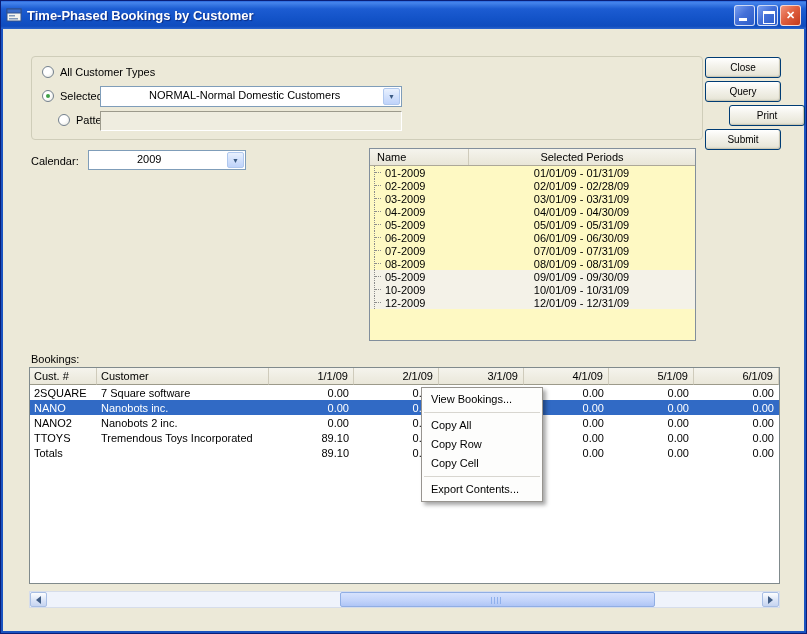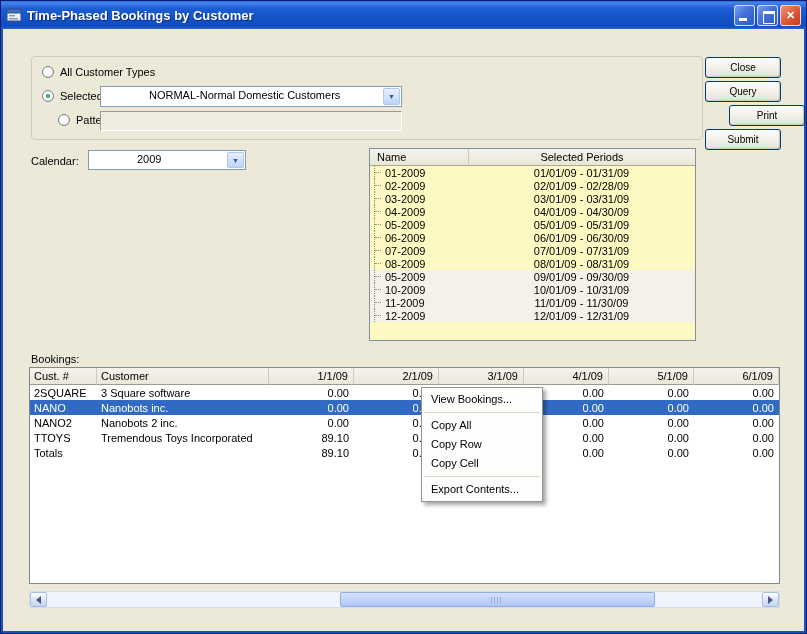--- a/index.html
+++ b/index.html
@@ -266,25 +266,20 @@
             <span class="pname">05-2009</span>
             <span class="pdates">09/01/09 - 09/30/09</span>
           </div>
           <div class="prow tint">
             <span class="tree"></span>
             <span class="pname">10-2009</span>
             <span class="pdates">10/01/09 - 10/31/09</span>
           </div>
           <div class="prow tint">
             <span class="tree"></span>
-            <span class="pname">11-2009</span>
-            <span class="pdates">11/01/09 - 11/30/09</span>
-          </div>
-          <div class="prow tint">
-            <span class="tree"></span>
             <span class="pname">12-2009</span>
             <span class="pdates">12/01/09 - 12/31/09</span>
           </div>
         </div>
     </div>
 
     <span class="bookings-label">Bookings:</span>
     <div class="btable">
       <div class="bhead">
           <div class="bcell h col-cust">Cust. #</div>
@@ -292,21 +287,21 @@
           <div class="bcell h col-num">1/1/09</div>
           <div class="bcell h col-num">2/1/09</div>
           <div class="bcell h col-num">3/1/09</div>
           <div class="bcell h col-num">4/1/09</div>
           <div class="bcell h col-num">5/1/09</div>
           <div class="bcell h col-num">6/1/09</div>
         </div>
       <div>
           <div class="brow">
             <div class="bcell col-cust">2SQUARE</div>
-            <div class="bcell col-customer">3 Square software</div>
+            <div class="bcell col-customer">7 Square software</div>
             <div class="bcell col-num">0.00</div>
             <div class="bcell col-num">0.00</div>
             <div class="bcell col-num">0.00</div>
             <div class="bcell col-num">0.00</div>
             <div class="bcell col-num">0.00</div>
             <div class="bcell col-num">0.00</div>
           </div>
           <div class="brow sel">
             <div class="bcell col-cust">NANO</div>
             <div class="bcell col-customer">Nanobots inc.</div>

